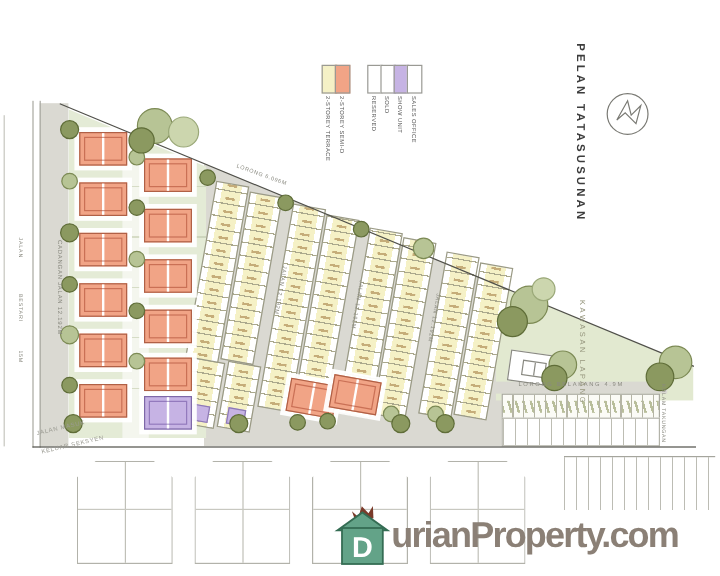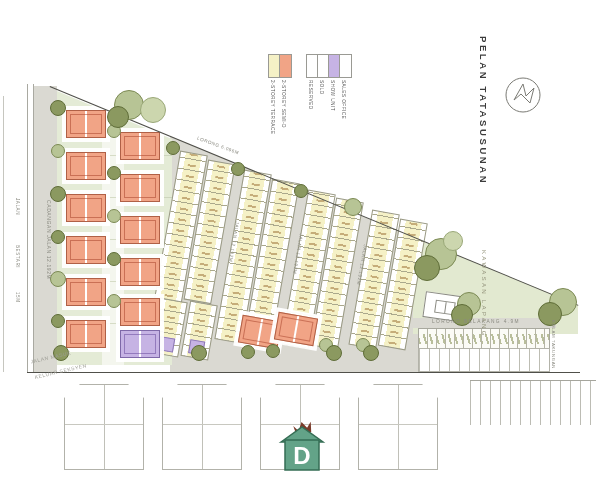--- a/index.html
+++ b/index.html
@@ -222,15 +222,16 @@
     <path d="M10 24 L19 8 L22 20 L30 12 L26 27 L17 18 Z" fill="none" stroke="#7a7a74" stroke-width="1"></path>
   </svg>
 
   <div class="abs wm">
     <svg width="48" height="54" viewBox="0 0 48 54">
       <polygon points="16,4 20,10 25,2 29,9 34,4 32,14 17,14" fill="#7a3b2a" transform="rotate(-14 24 8)"></polygon>
       <polygon points="3,22 24,7 45,22" fill="#63a388" stroke="#356d54" stroke-width="1.5"></polygon>
       <rect x="7" y="20" width="34" height="30" fill="#63a388" stroke="#356d54" stroke-width="1.5"></rect>
       <text x="24" y="44" text-anchor="middle" font-family="Liberation Sans, sans-serif" font-size="24" font-weight="bold" fill="#ffffff">D</text>
     </svg>
+    <span class="wm-text">urianProperty.com</span>
   </div>
 
 </div>
 
 </body></html>

